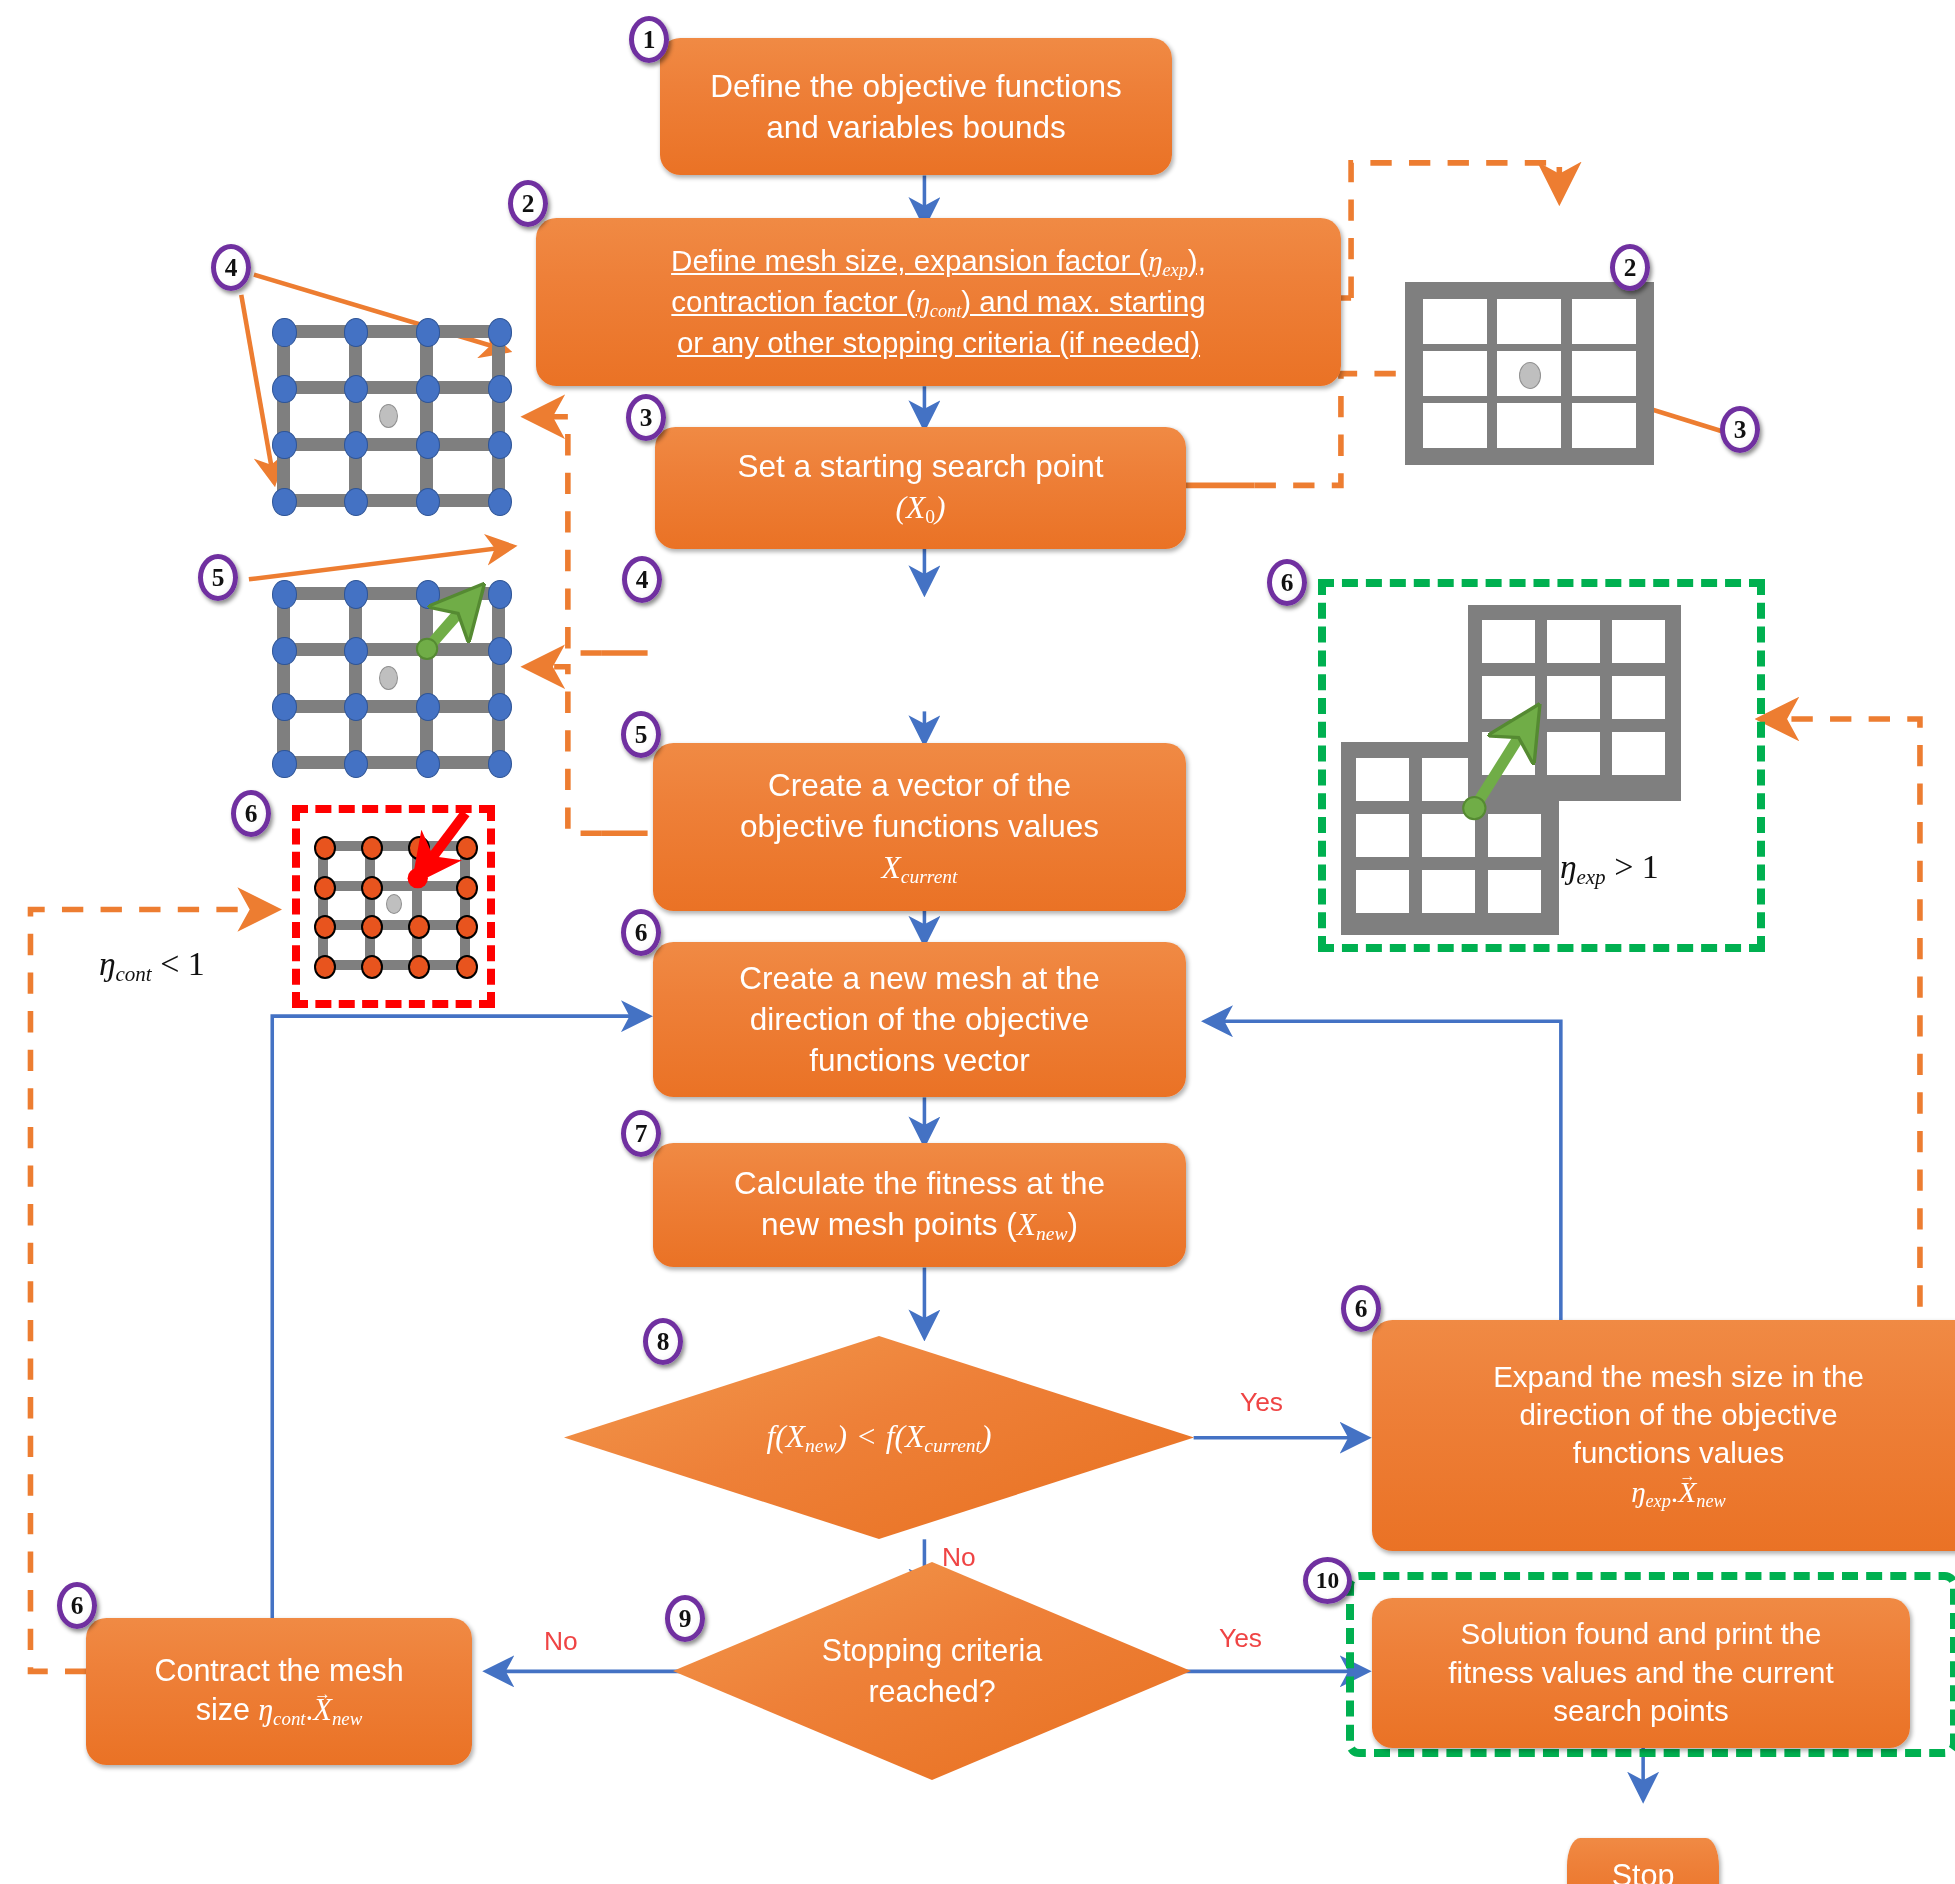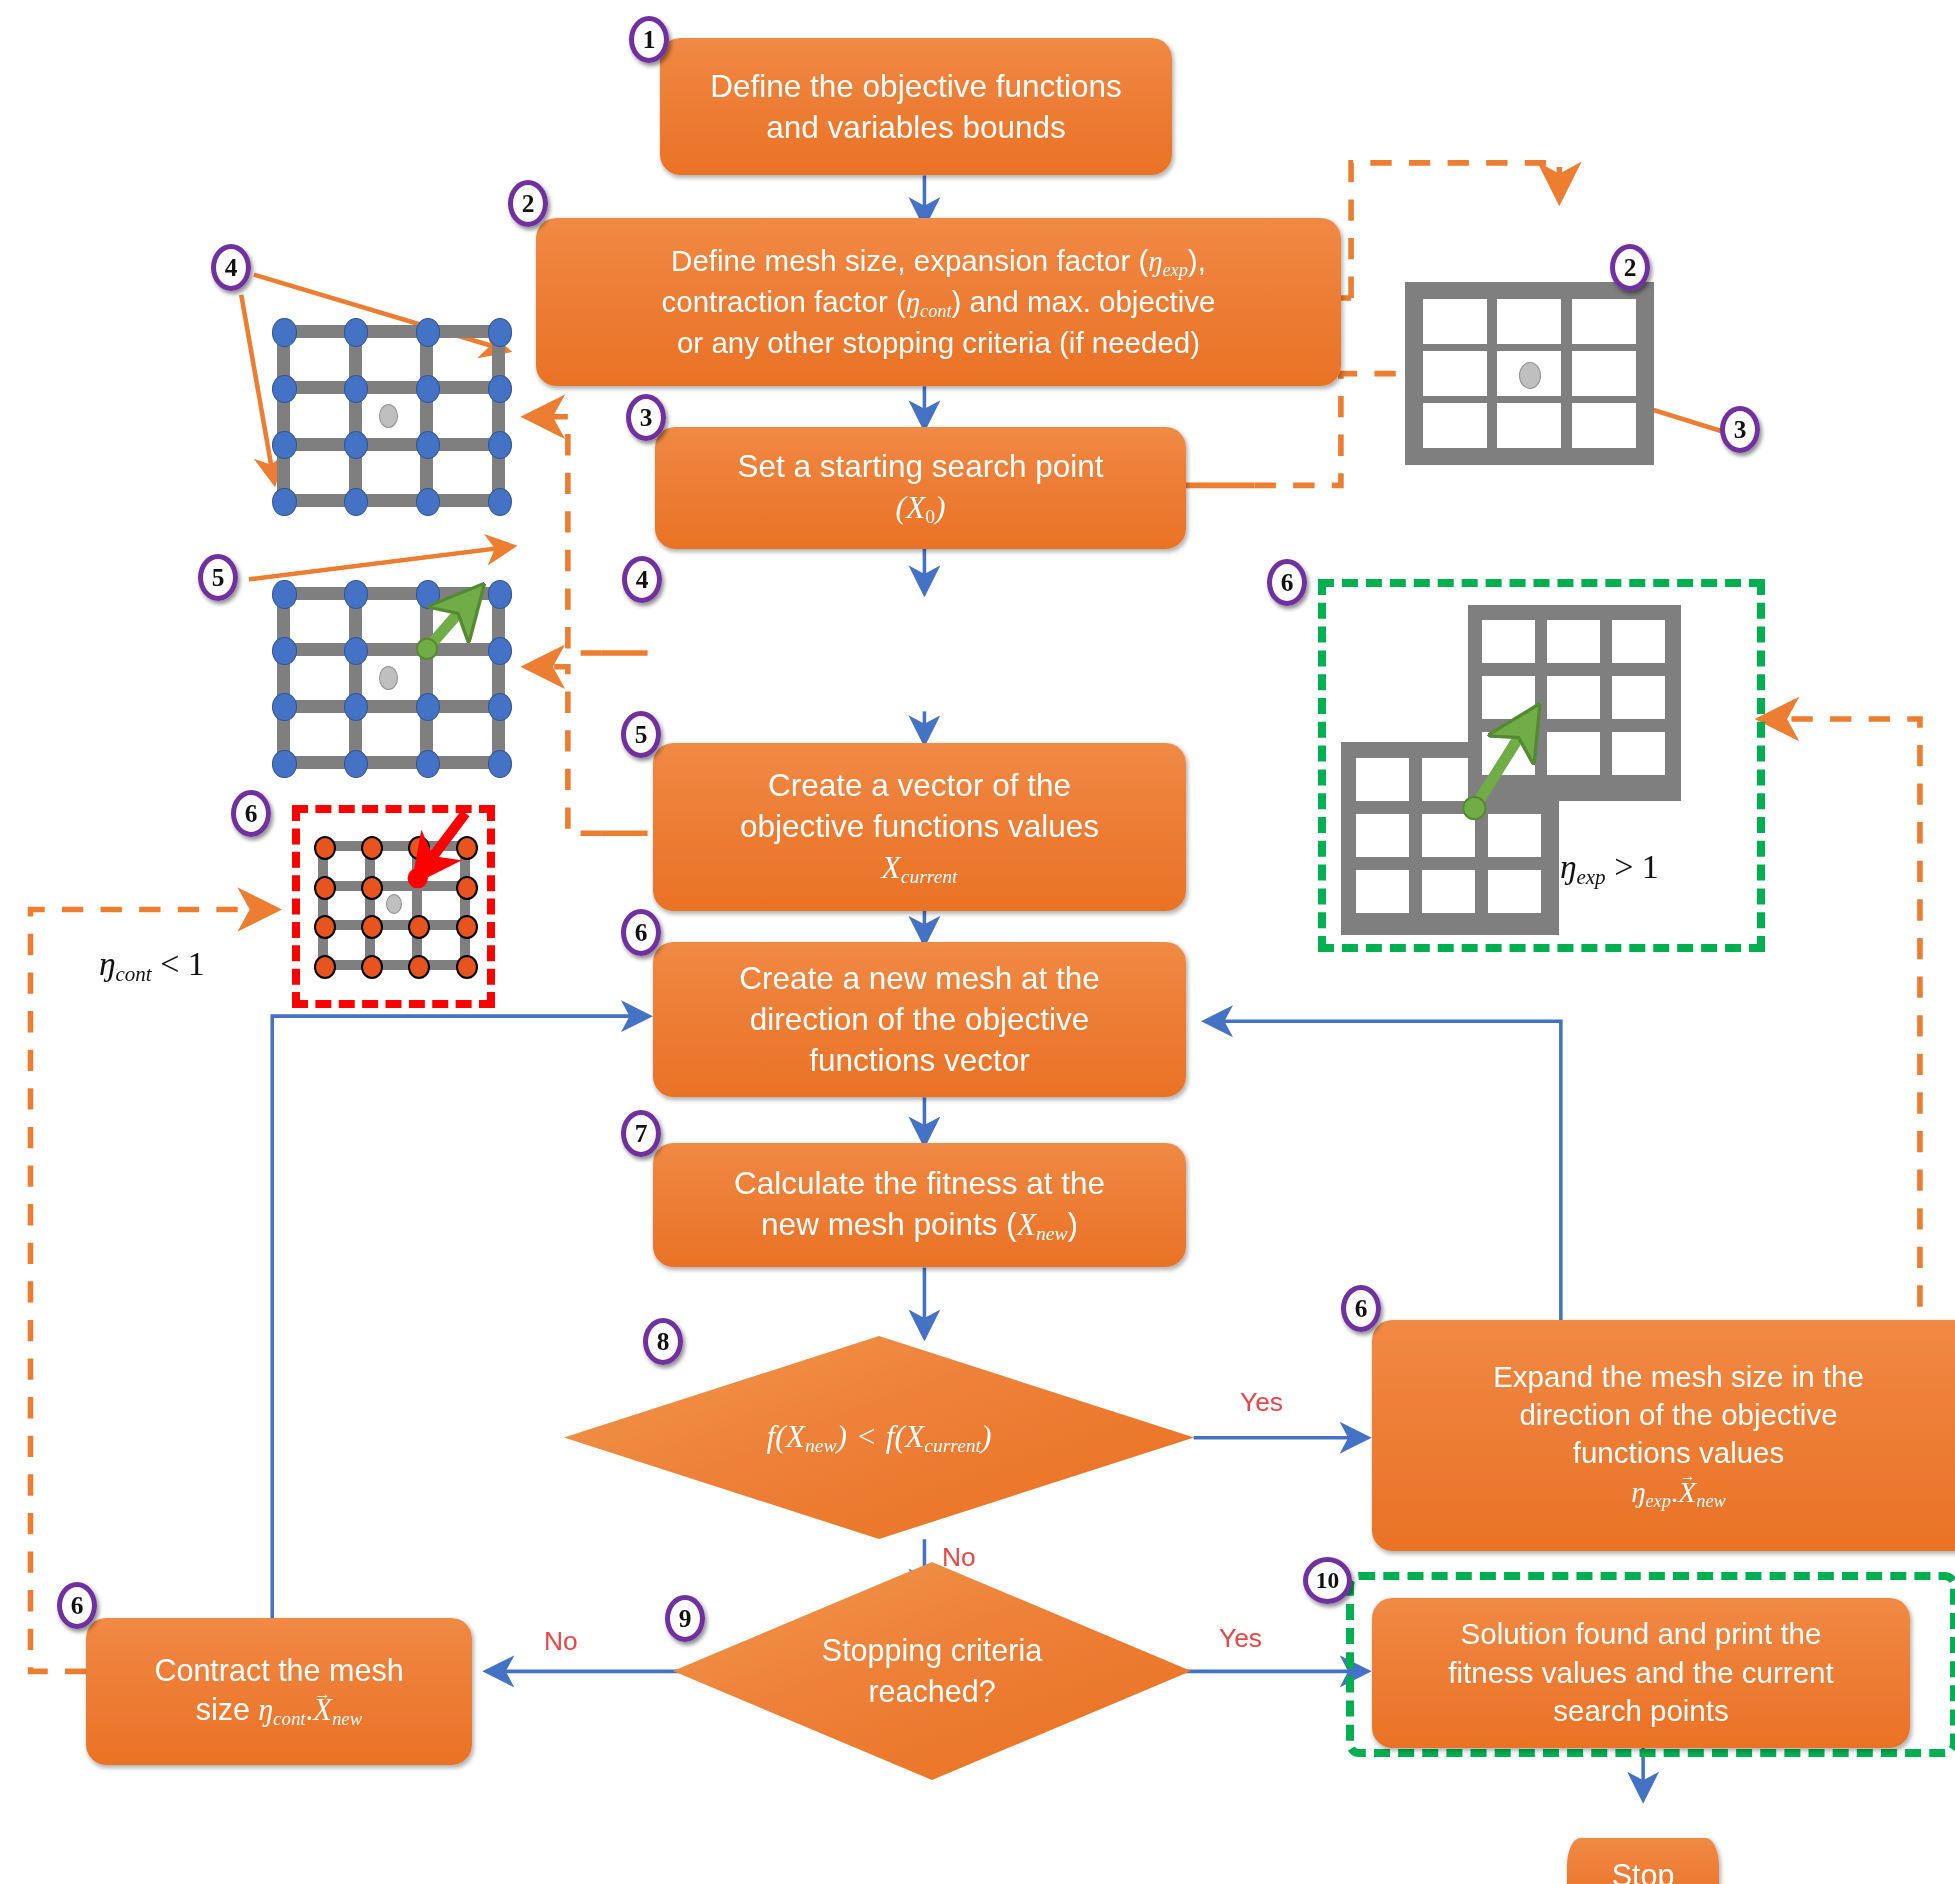--- a/index.html
+++ b/index.html
@@ -162,24 +162,24 @@
   <div class="box" style="left:660px;top:38px;width:512px;height:137px;font-size:31.5px;">
     <div>
       <span>Define the objective functions</span><br>
       <span>and variables bounds</span>
     </div>
   </div>
 
   <div class="badge" style="left:508px;top:180px;">
     <span>2</span>
   </div>
-  <div class="box" style="left:536px;top:218px;width:805px;height:168px;font-size:29.5px;">
+  <div class="box" style="left:536px;top:218px;width:805px;height:168px;font-size:29.5px;text-decoration:underline;">
     <div>
       <span>Define mesh size, expansion factor (</span><span class="mi">ŋ</span><span class="sub">exp</span><span>),</span><br>
-      <span>contraction factor (</span><span class="mi">ŋ</span><span class="sub">cont</span><span>) and max. objective</span><br>
+      <span>contraction factor (</span><span class="mi">ŋ</span><span class="sub">cont</span><span>) and max. starting</span><br>
       <span>or any other stopping criteria (if needed)</span>
     </div>
   </div>
 
   <div class="badge" style="left:626px;top:394px;">
     <span>3</span>
   </div>
   <div class="box" style="left:655px;top:427px;width:531px;height:122px;font-size:31.5px;">
     <div>
       <span>Set a starting search point</span><br>

